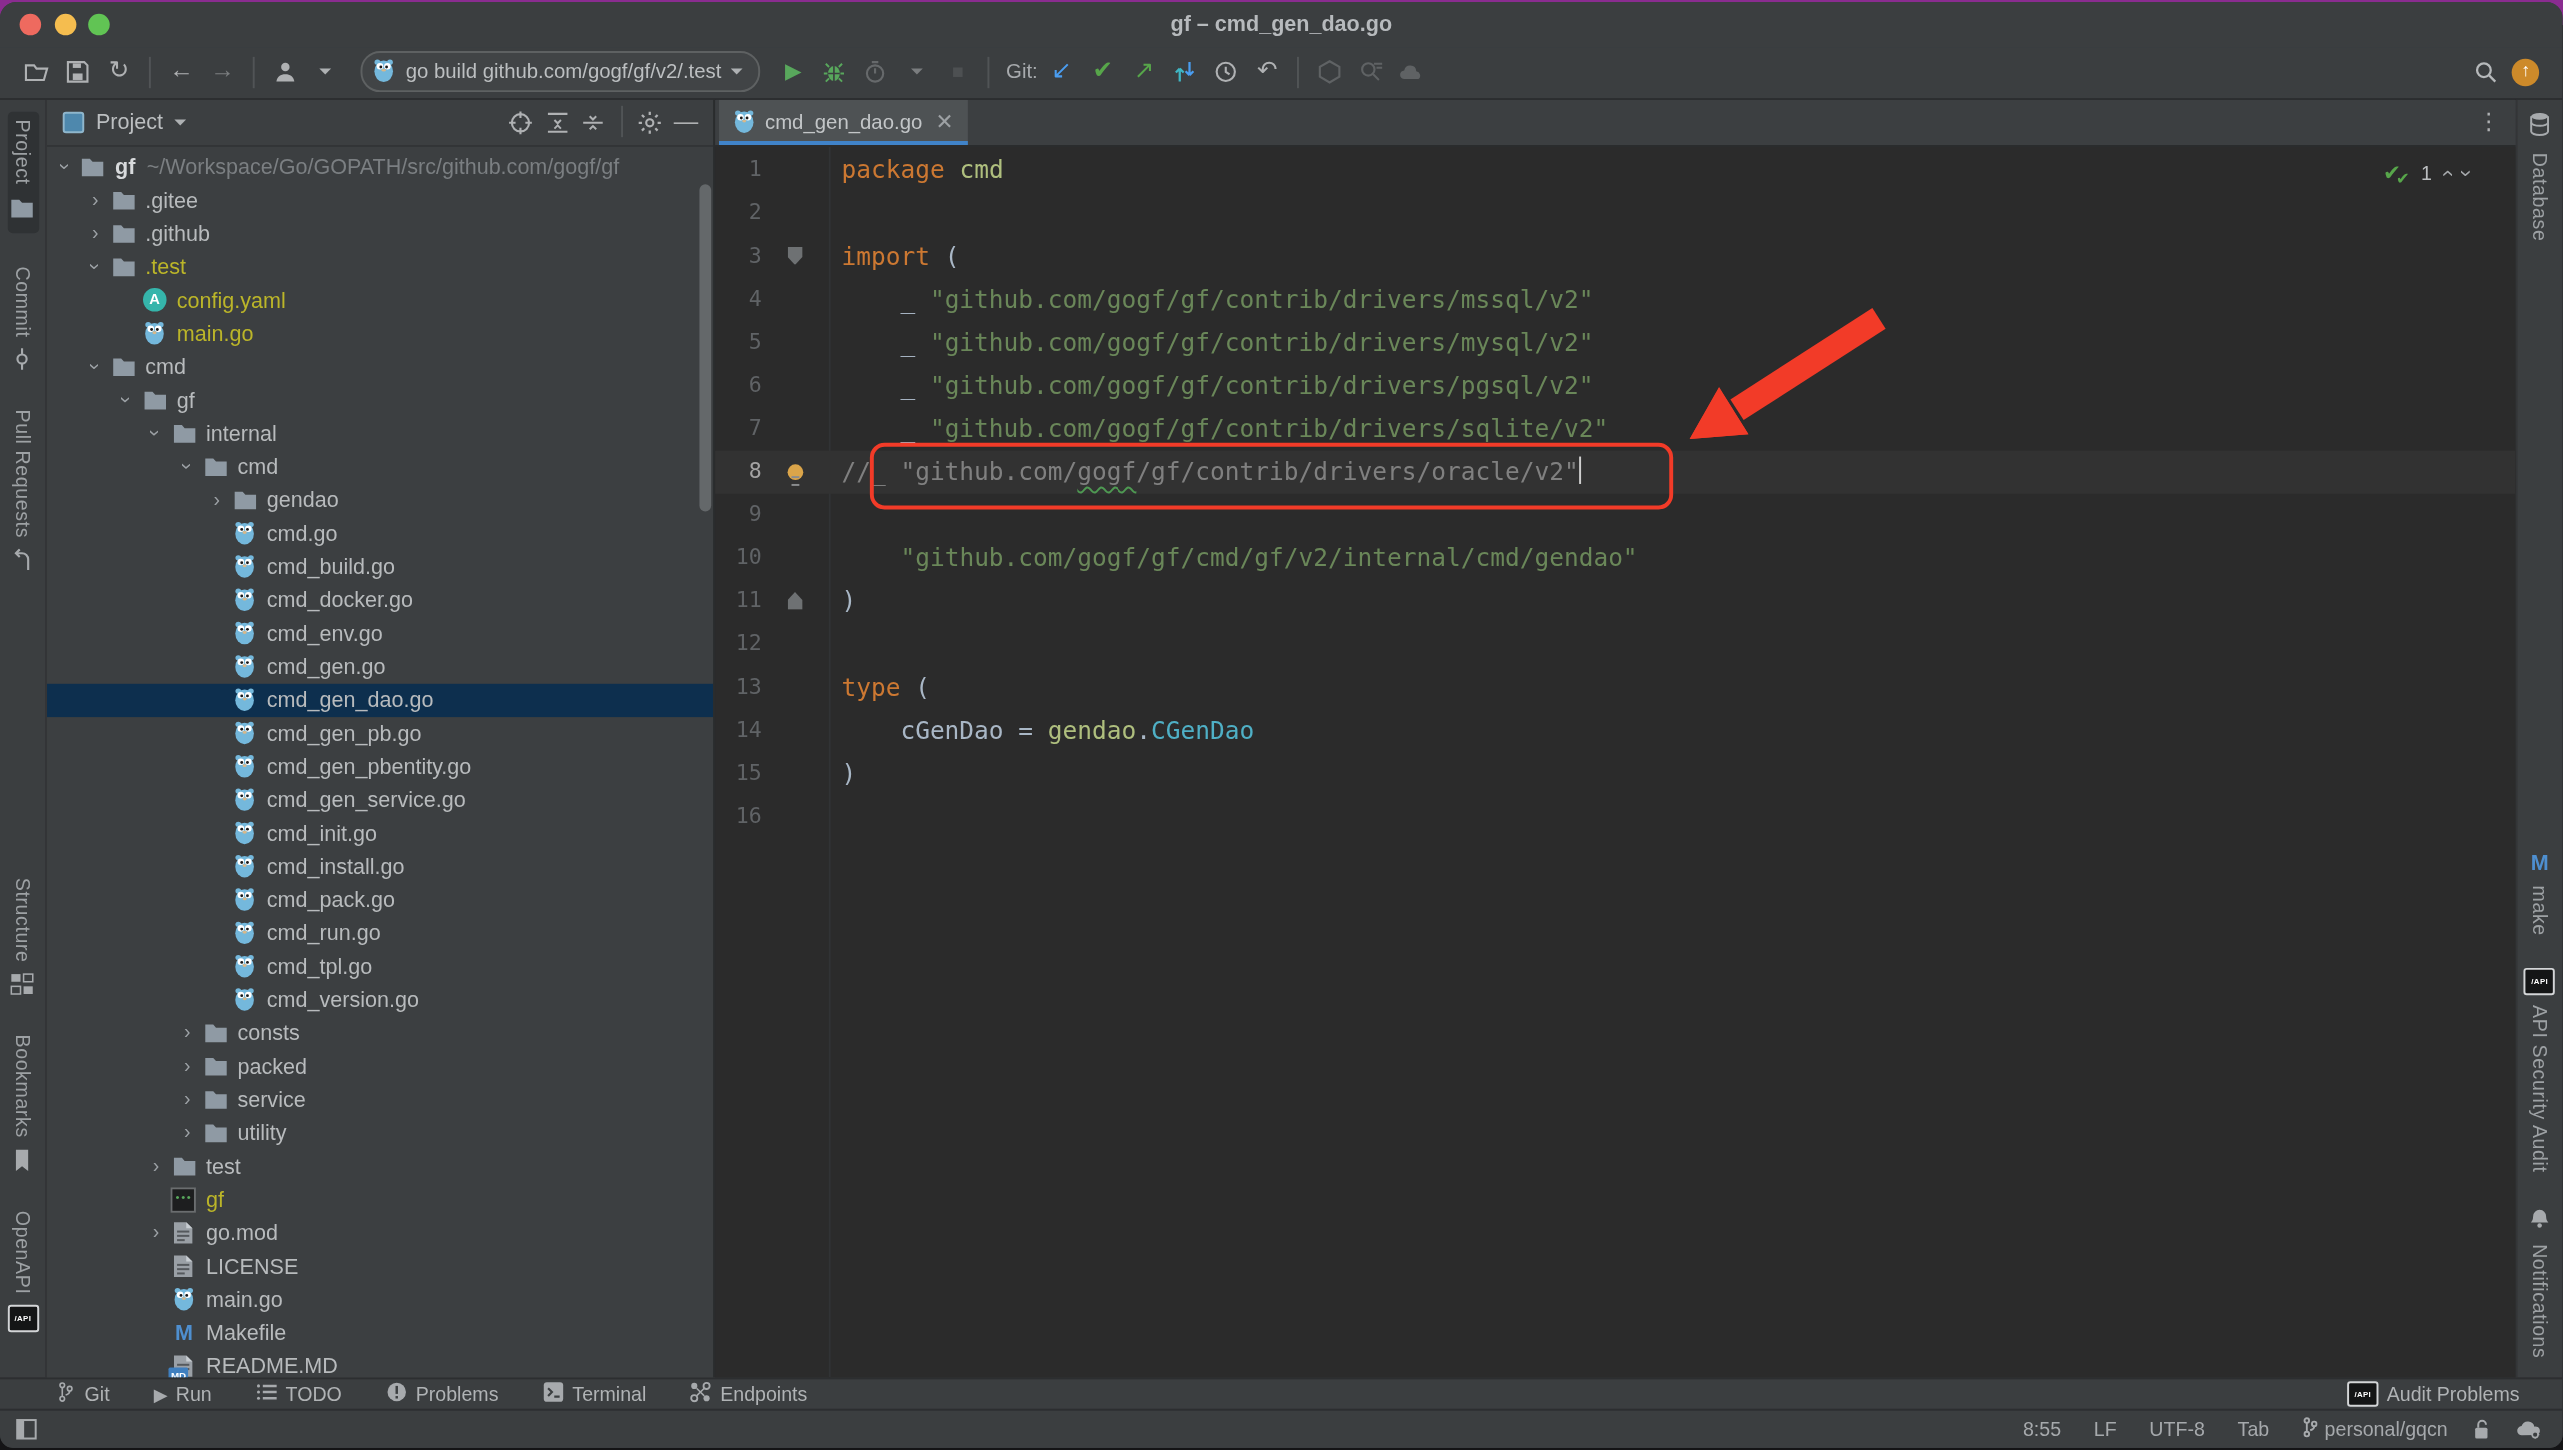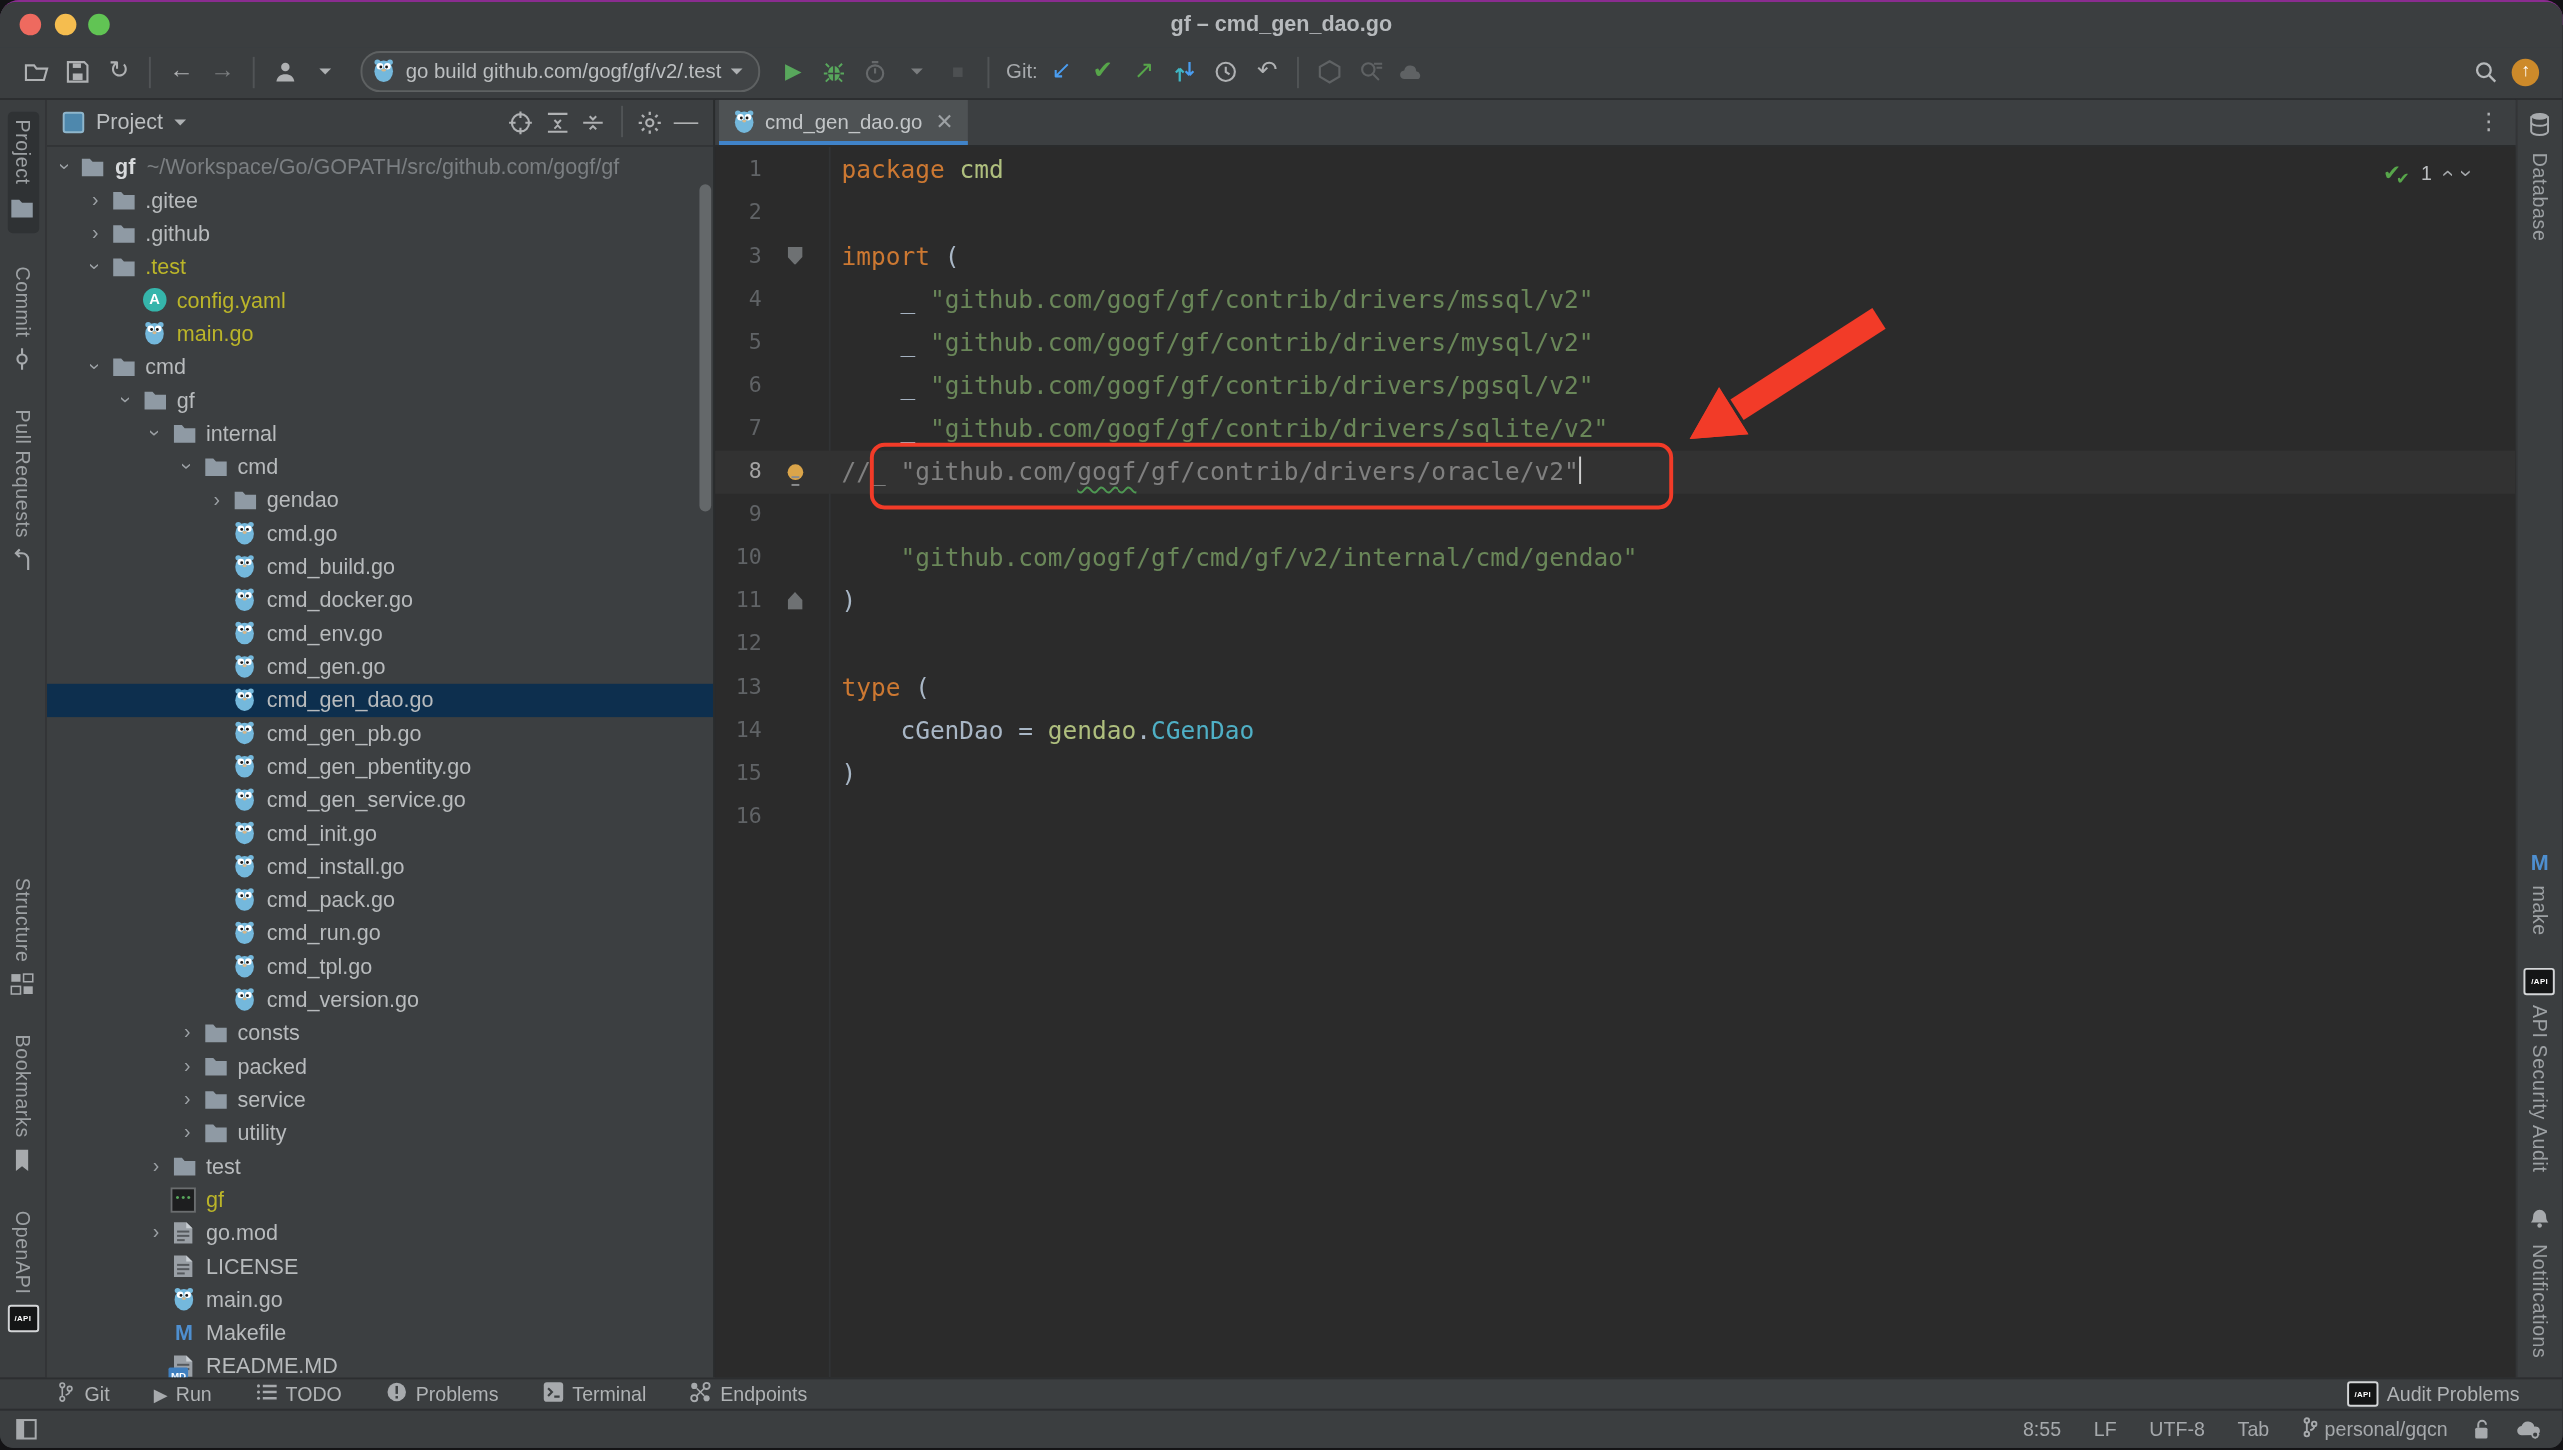--- a/index.html
+++ b/index.html
@@ -1,17 +1,17 @@
 <!DOCTYPE html>
 <html style="font-size:13.3px"><head>
 <meta charset="utf-8">
 <style>
   html,body{margin:0;padding:0;background:#131315;width:2563px;height:1450px;overflow:hidden;
     font-family:"Liberation Sans",sans-serif;-webkit-font-smoothing:antialiased;}
-  .desk{position:absolute;inset:0;background:linear-gradient(180deg,#8a2c90 0,#8a2c90 25px,#141416 25px);border-radius:19px;}
+  .desk{position:absolute;inset:0;background:linear-gradient(180deg,#8a2c90 0,#8a2c90 25px,#141416 25px);}
   .window{width:1308px;height:738px;margin-top:1.7px;transform:scale(1.9592);transform-origin:0 0;
     background:#3c3f41;border-radius:8.3px 8.3px 6.7px 6.7px;overflow:hidden;display:flex;flex-direction:column;}
   
   .titlebar{height:22.5px;background:#3b3e40;position:relative;flex:none;}
   .traffic{position:absolute;left:10px;top:5.8px;display:flex;gap:6.7px;}
   .tl{width:11px;height:11px;border-radius:50%;display:inline-block;}
   .tl.red{background:#ee6a5f}.tl.yel{background:#f5bd4f}.tl.grn{background:#61c454}
   .wtitle{position:absolute;left:0;right:0;top:0;height:22.5px;line-height:22.5px;text-align:center;
     color:#b7babd;font-size:11px;font-weight:bold;}
   

